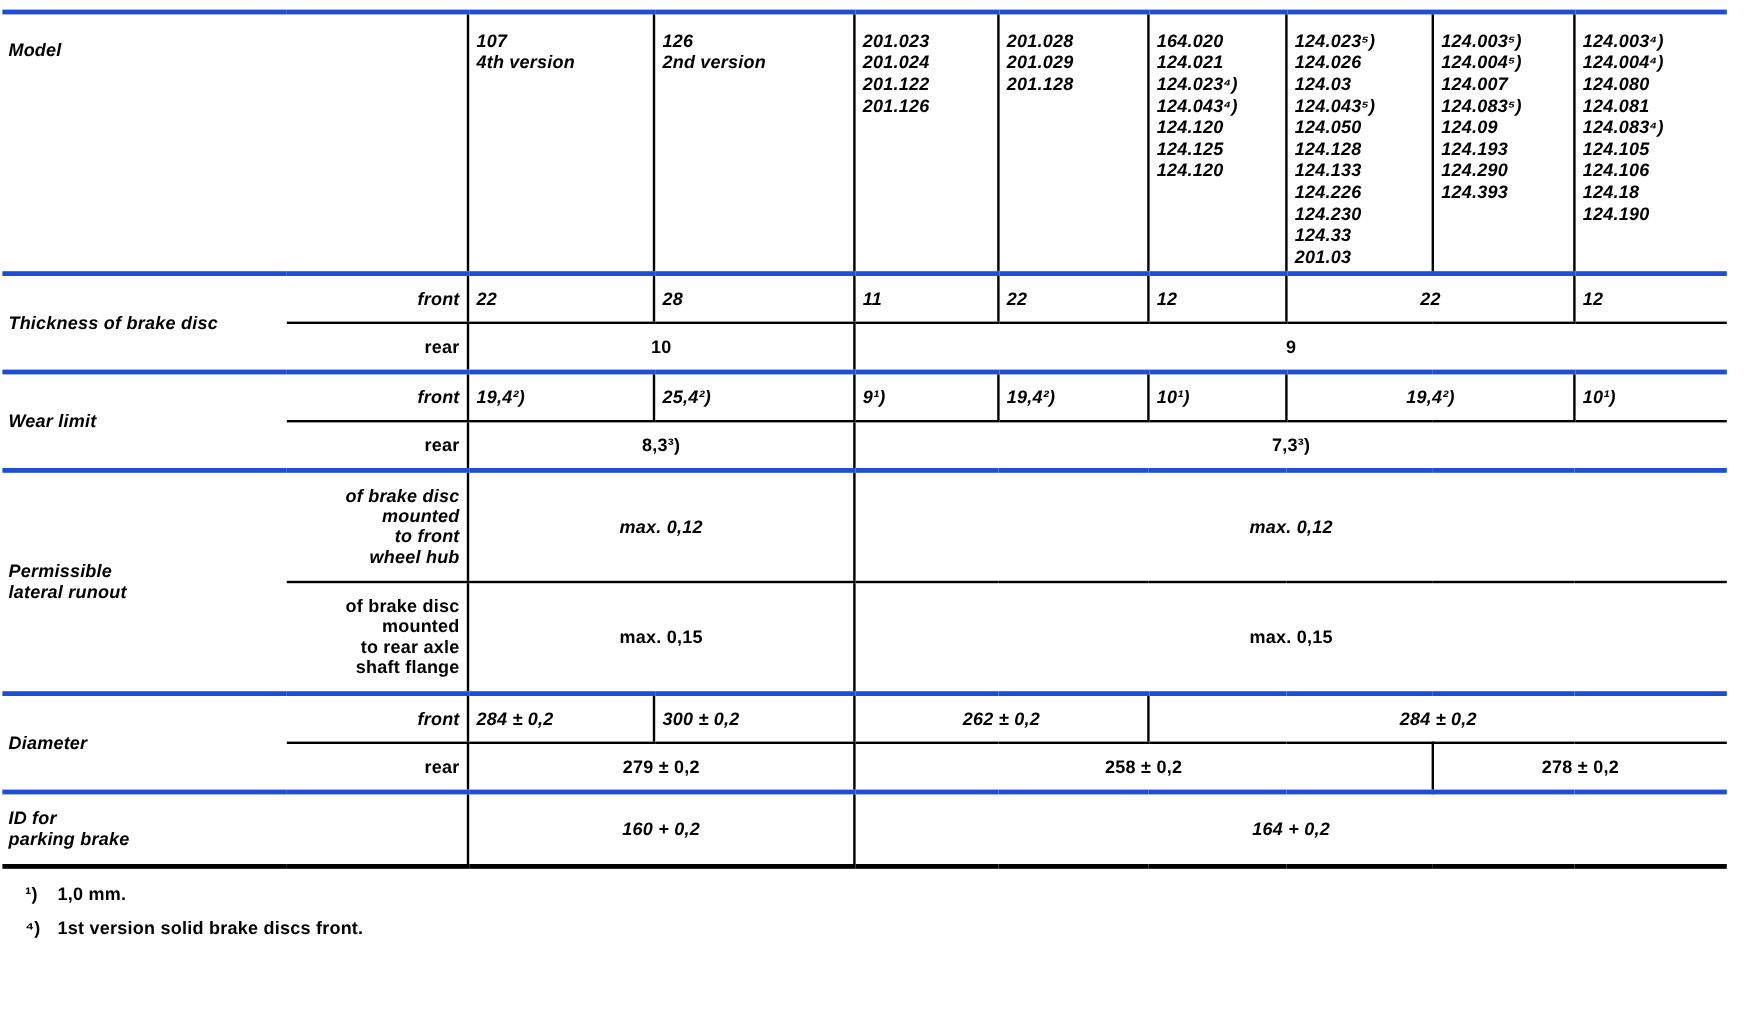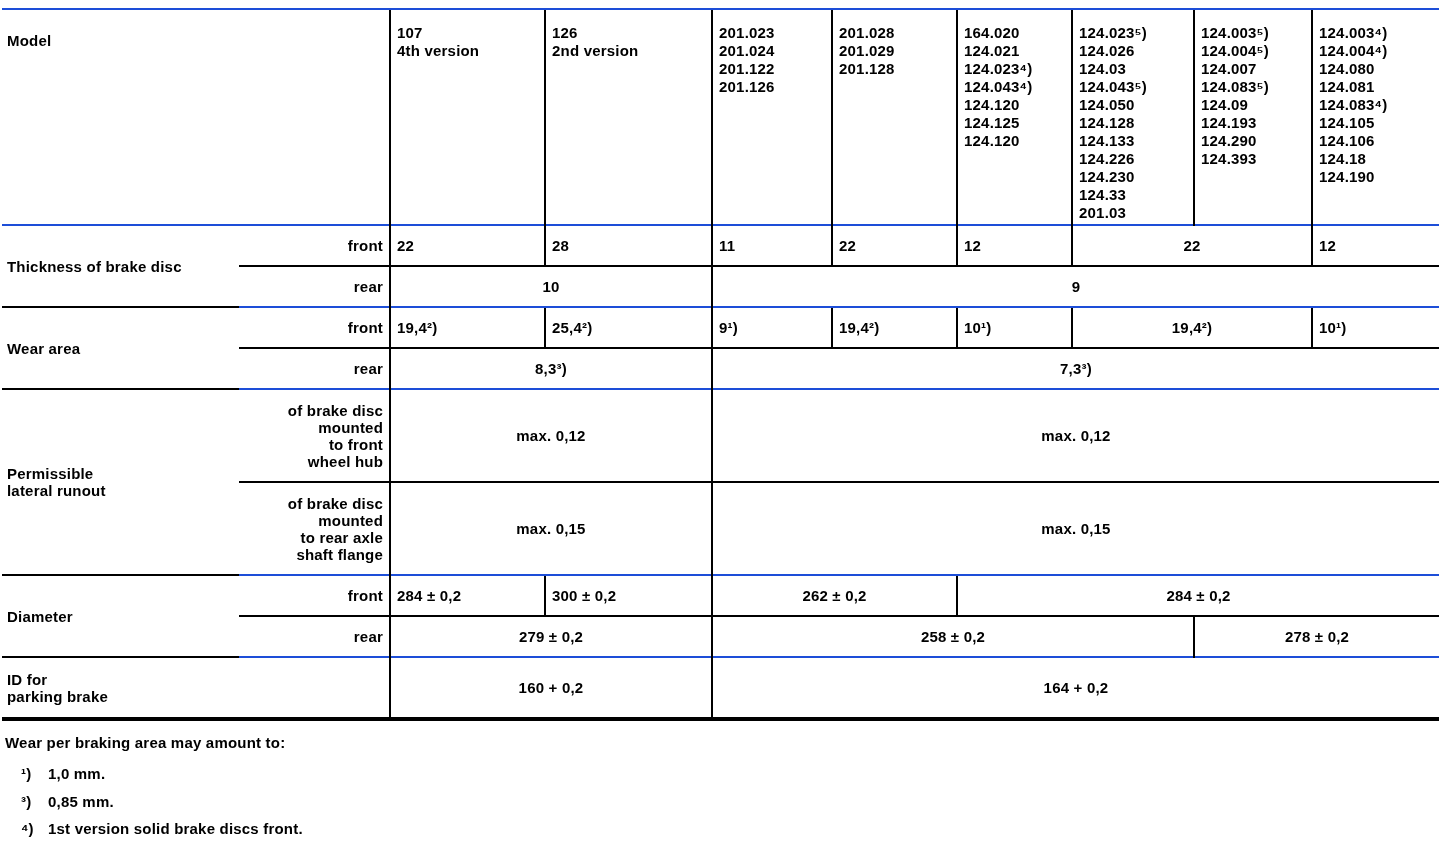--- a/index.html
+++ b/index.html
@@ -22,21 +22,21 @@
   }
   td {
     padding: 2px 6px;
     vertical-align: middle;
     overflow: hidden;
     letter-spacing: 0.2px;
   }
   
   td.val { border-left: 2.5px solid #000; }
   
-  tr.sect-start > td { border-top: 2px solid #1d4ed8; }
+  tr.sect-start > td { border-top: 4px solid #1d4ed8; font-style: italic; }
   tr.thin-b > td { border-bottom: 2.5px solid #000; }
   tr.id-row > td { border-bottom: 4px solid #000; }
 
   td.lbl { padding-left: 5px; }
   td.sub { padding-left: 4px; text-align: right; }
   td.ctr { text-align: center; }
   td.pre { white-space: pre-line; }
 
   tr.model-row > td {
     vertical-align: top;
@@ -137,21 +137,21 @@
       <td class="val ctr" colspan="2">22</td>
       <td class="val">12</td>
     </tr>
     <tr class="h40">
       <td class="sub">rear</td>
       <td class="val ctr" colspan="2">10</td>
       <td class="val ctr" colspan="6">9</td>
     </tr>
 
     <tr class="sect-start thin-b h40">
-      <td class="lbl" rowspan="2">Wear area</td>
+      <td class="lbl" rowspan="2">Wear limit</td>
       <td class="sub">front</td>
       <td class="val">19,4²)</td>
       <td class="val">25,4²)</td>
       <td class="val">9¹)</td>
       <td class="val">19,4²)</td>
       <td class="val">10¹)</td>
       <td class="val ctr" colspan="2">19,4²)</td>
       <td class="val">10¹)</td>
     </tr>
     <tr class="h40">
@@ -197,26 +197,22 @@
     <tr class="sect-start id-row">
       <td class="lbl pre" colspan="2">ID for
 parking brake</td>
       <td class="val ctr" colspan="2">160 + 0,2</td>
       <td class="val ctr" colspan="6">164 + 0,2</td>
     </tr>
   </tbody>
     </table>
 
   <div class="footnotes">
-    <div class="fn-intro">Wear per braking area may amount to:</div>
     <div class="fn-item">
       <span class="fn-marker">¹)</span><span class="fn-text">1,0 mm.</span>
     </div>
     <div class="fn-item">
-      <span class="fn-marker">³)</span><span class="fn-text">0,85 mm.</span>
-    </div>
-    <div class="fn-item">
       <span class="fn-marker">⁴)</span><span class="fn-text">1st version solid brake discs front.</span>
     </div>
 
   </div>
 
 </div>
 
 </body></html>

